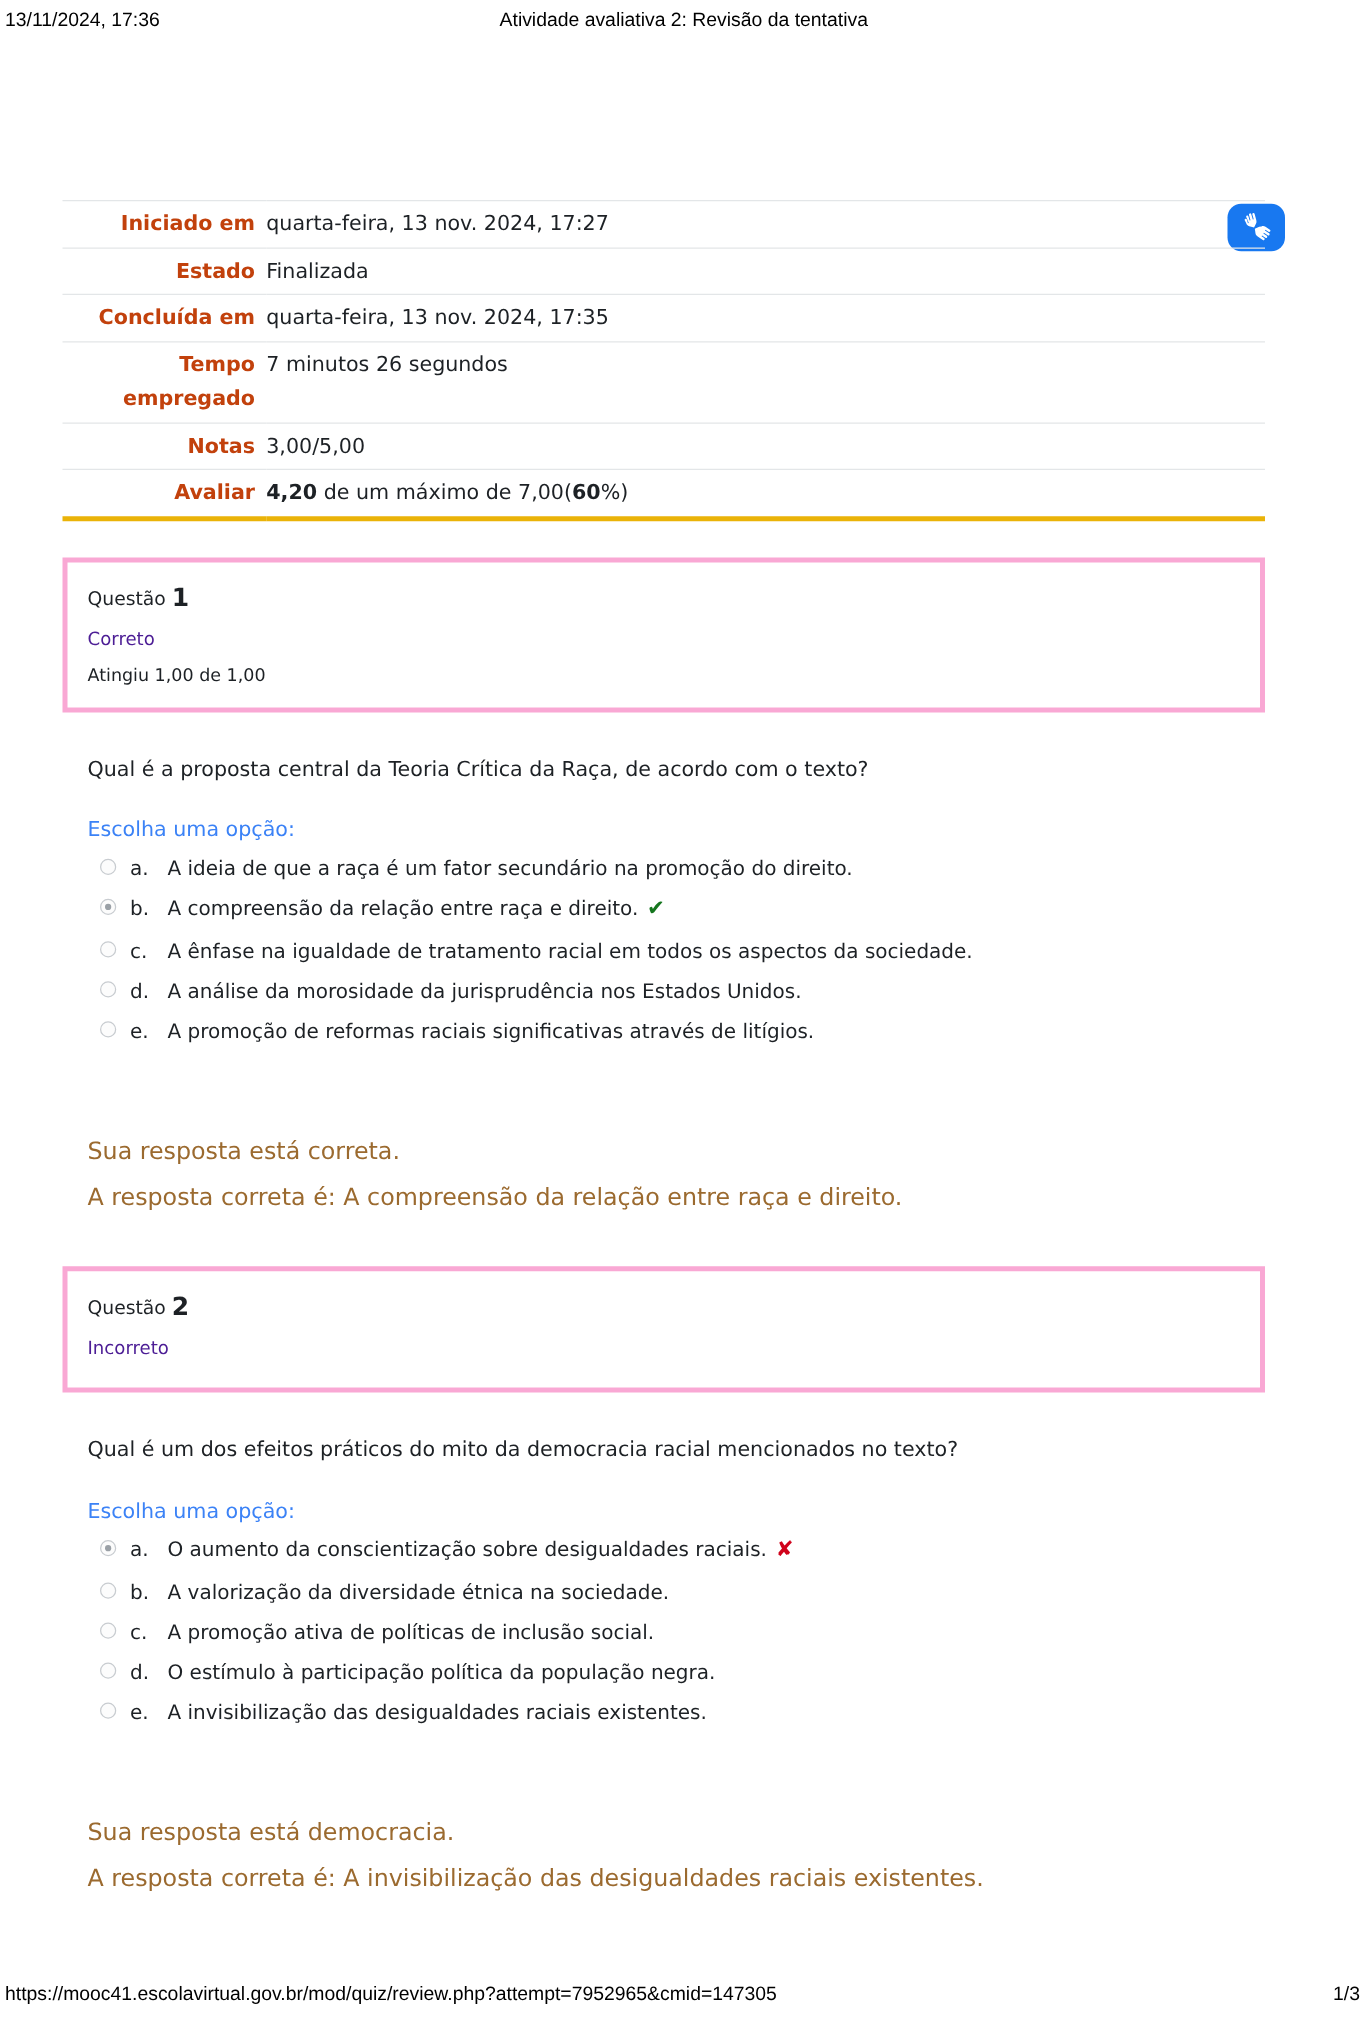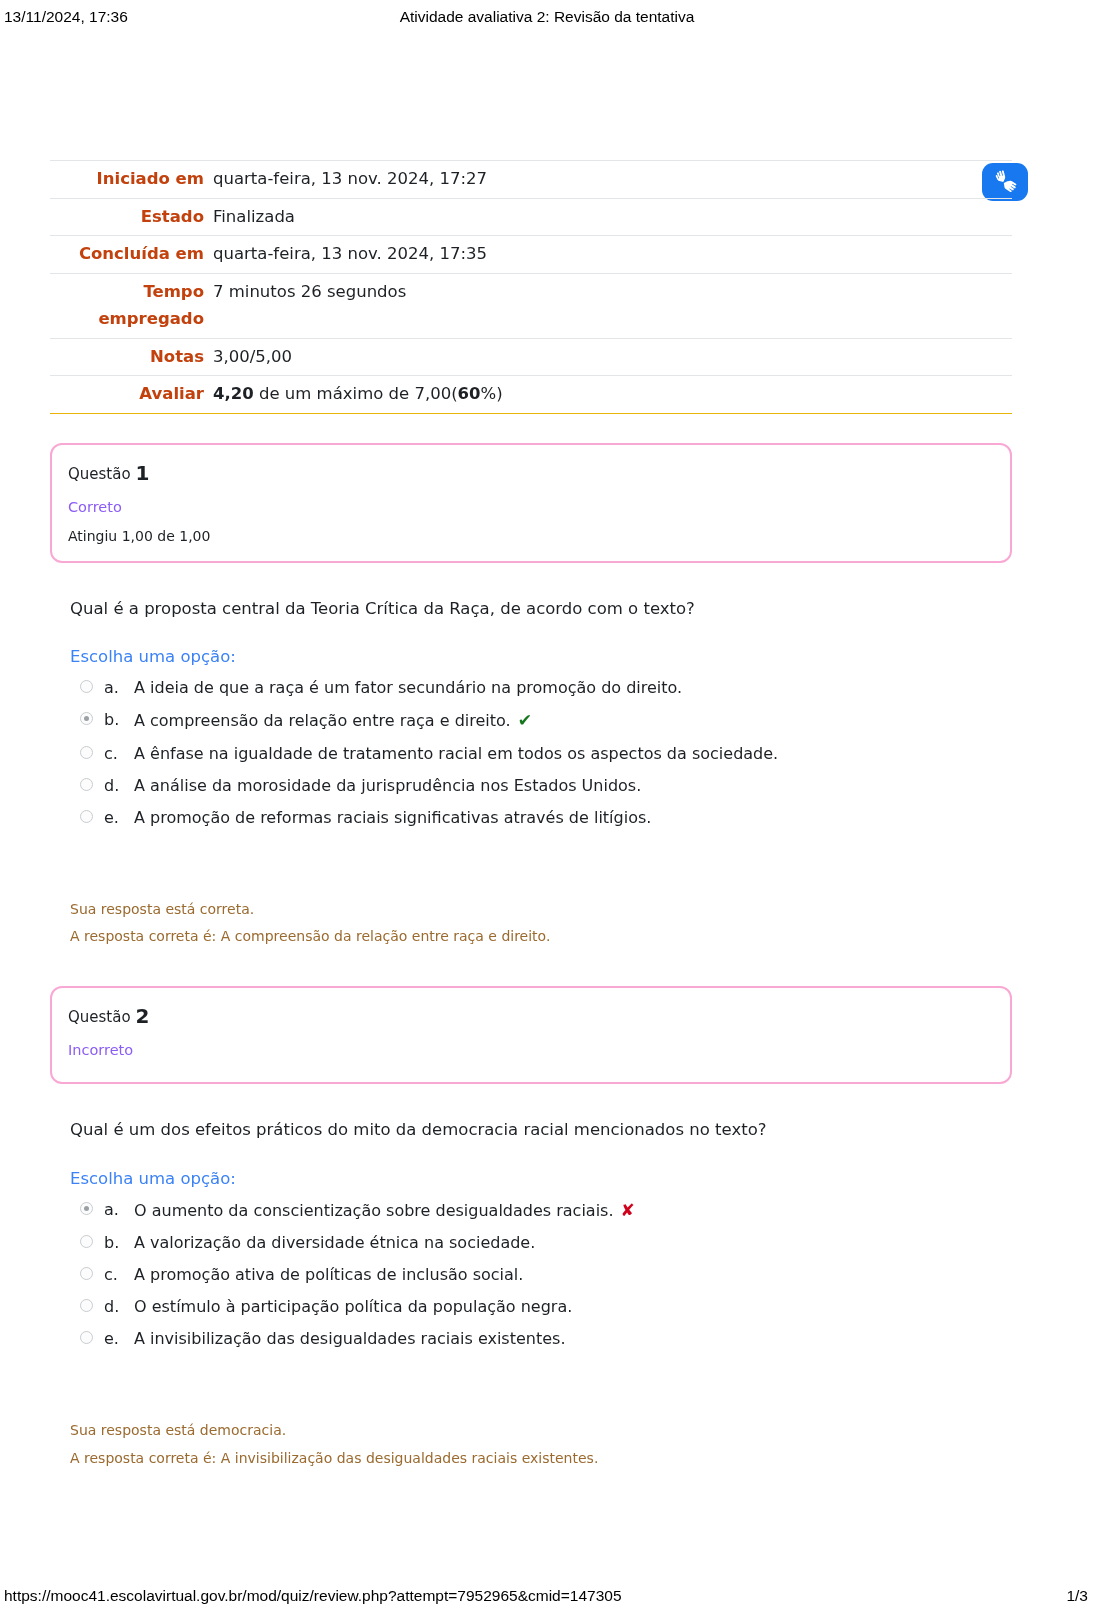--- a/index.html
+++ b/index.html
@@ -71,21 +71,21 @@
   table.quiz-summary {
     width: 100%;
     border-collapse: collapse;
     font-size: 16.5px;
     line-height: 1.62;
   }
   table.quiz-summary tr {
     border-top: 1px solid #e3e6e8;
   }
   table.quiz-summary tr:last-child {
-    border-bottom: 1px solid #eab308;
+    border-bottom: 4px solid #eab308;
   }
   table.quiz-summary th {
     width: 163px;
     text-align: right;
     font-weight: bold;
     padding: 5px 9px 5px 0;
     vertical-align: top;
     color: #c2410c;
   }
   table.quiz-summary td {
@@ -111,39 +111,39 @@
     justify-content: center;
     overflow: hidden;
   }
   .vlibras-widget svg { display: block; }
 
   
   .question {
     margin-top: 29px;
   }
   .q-info {
-    border: 2px solid #f9a8d4;
-    border-radius: 12px;
+    border: 4px solid #f9a8d4;
+    border-radius: 0;
     padding: 13px 16px 14px 16px;
     background: #fff;
     line-height: 1.58;
   }
   .q-info .q-no {
     font-size: 15px;
     color: #1d2125;
     margin-bottom: 6px;
   }
   .q-info .q-no b {
     font-size: 20px;
     font-weight: bold;
     vertical-align: -1px;
   }
   .q-info .q-state {
     font-size: 14.5px;
-    color: #8b5cf6;
+    color: #4c1d95;
     margin-bottom: 6px;
   }
   .q-info .q-mark {
     font-size: 14px;
     color: #1d2125;
   }
 
   .q-body {
     padding: 0 0 0 20px;
     margin-top: 34px;
@@ -206,21 +206,21 @@
   }
   .mark-wrong {
     color: #d0021b;
     font-weight: bold;
     font-size: 17px;
     margin-left: 7px;
   }
 
   .feedback {
     margin-top: 62px;
-    font-size: 14px;
+    font-size: 19px;
     line-height: 1.95;
     color: #9b6a2f;
   }
   .feedback .fb-line { display: block; }
 </style>
 </head>
 <body>
 
 <div class="print-header">
   <span class="ph-left">13/11/2024, 17:36</span>

